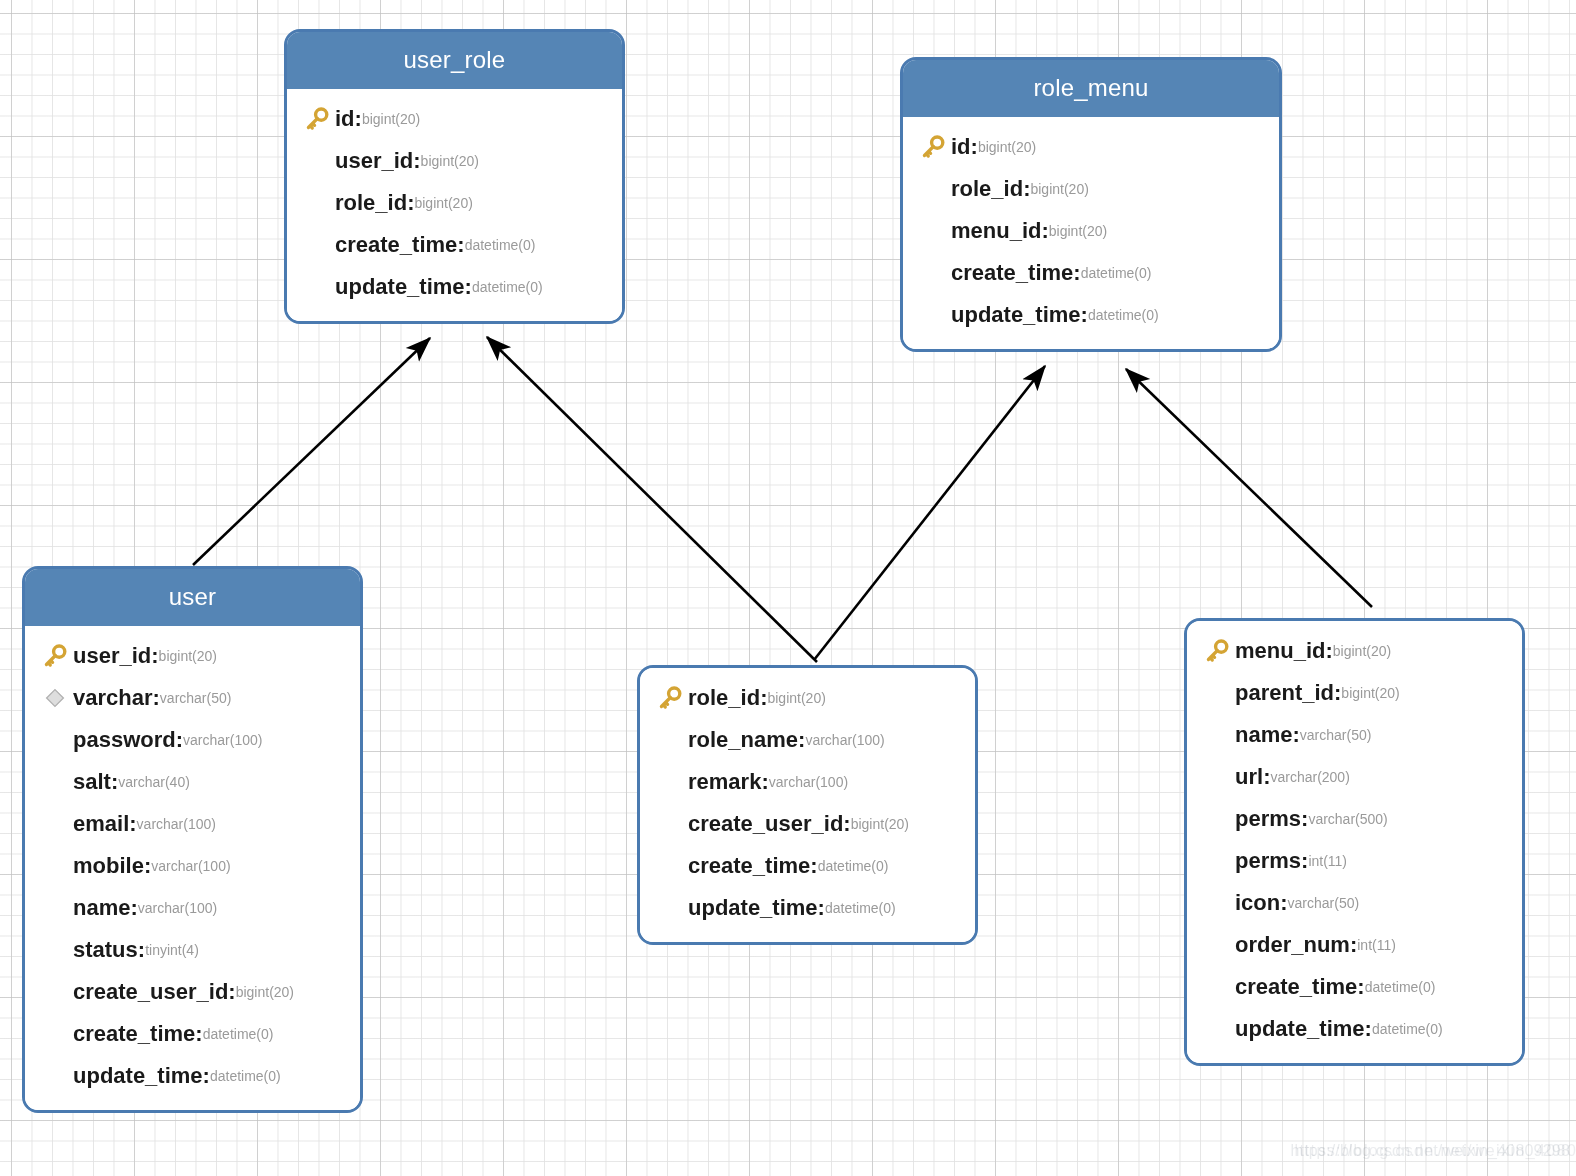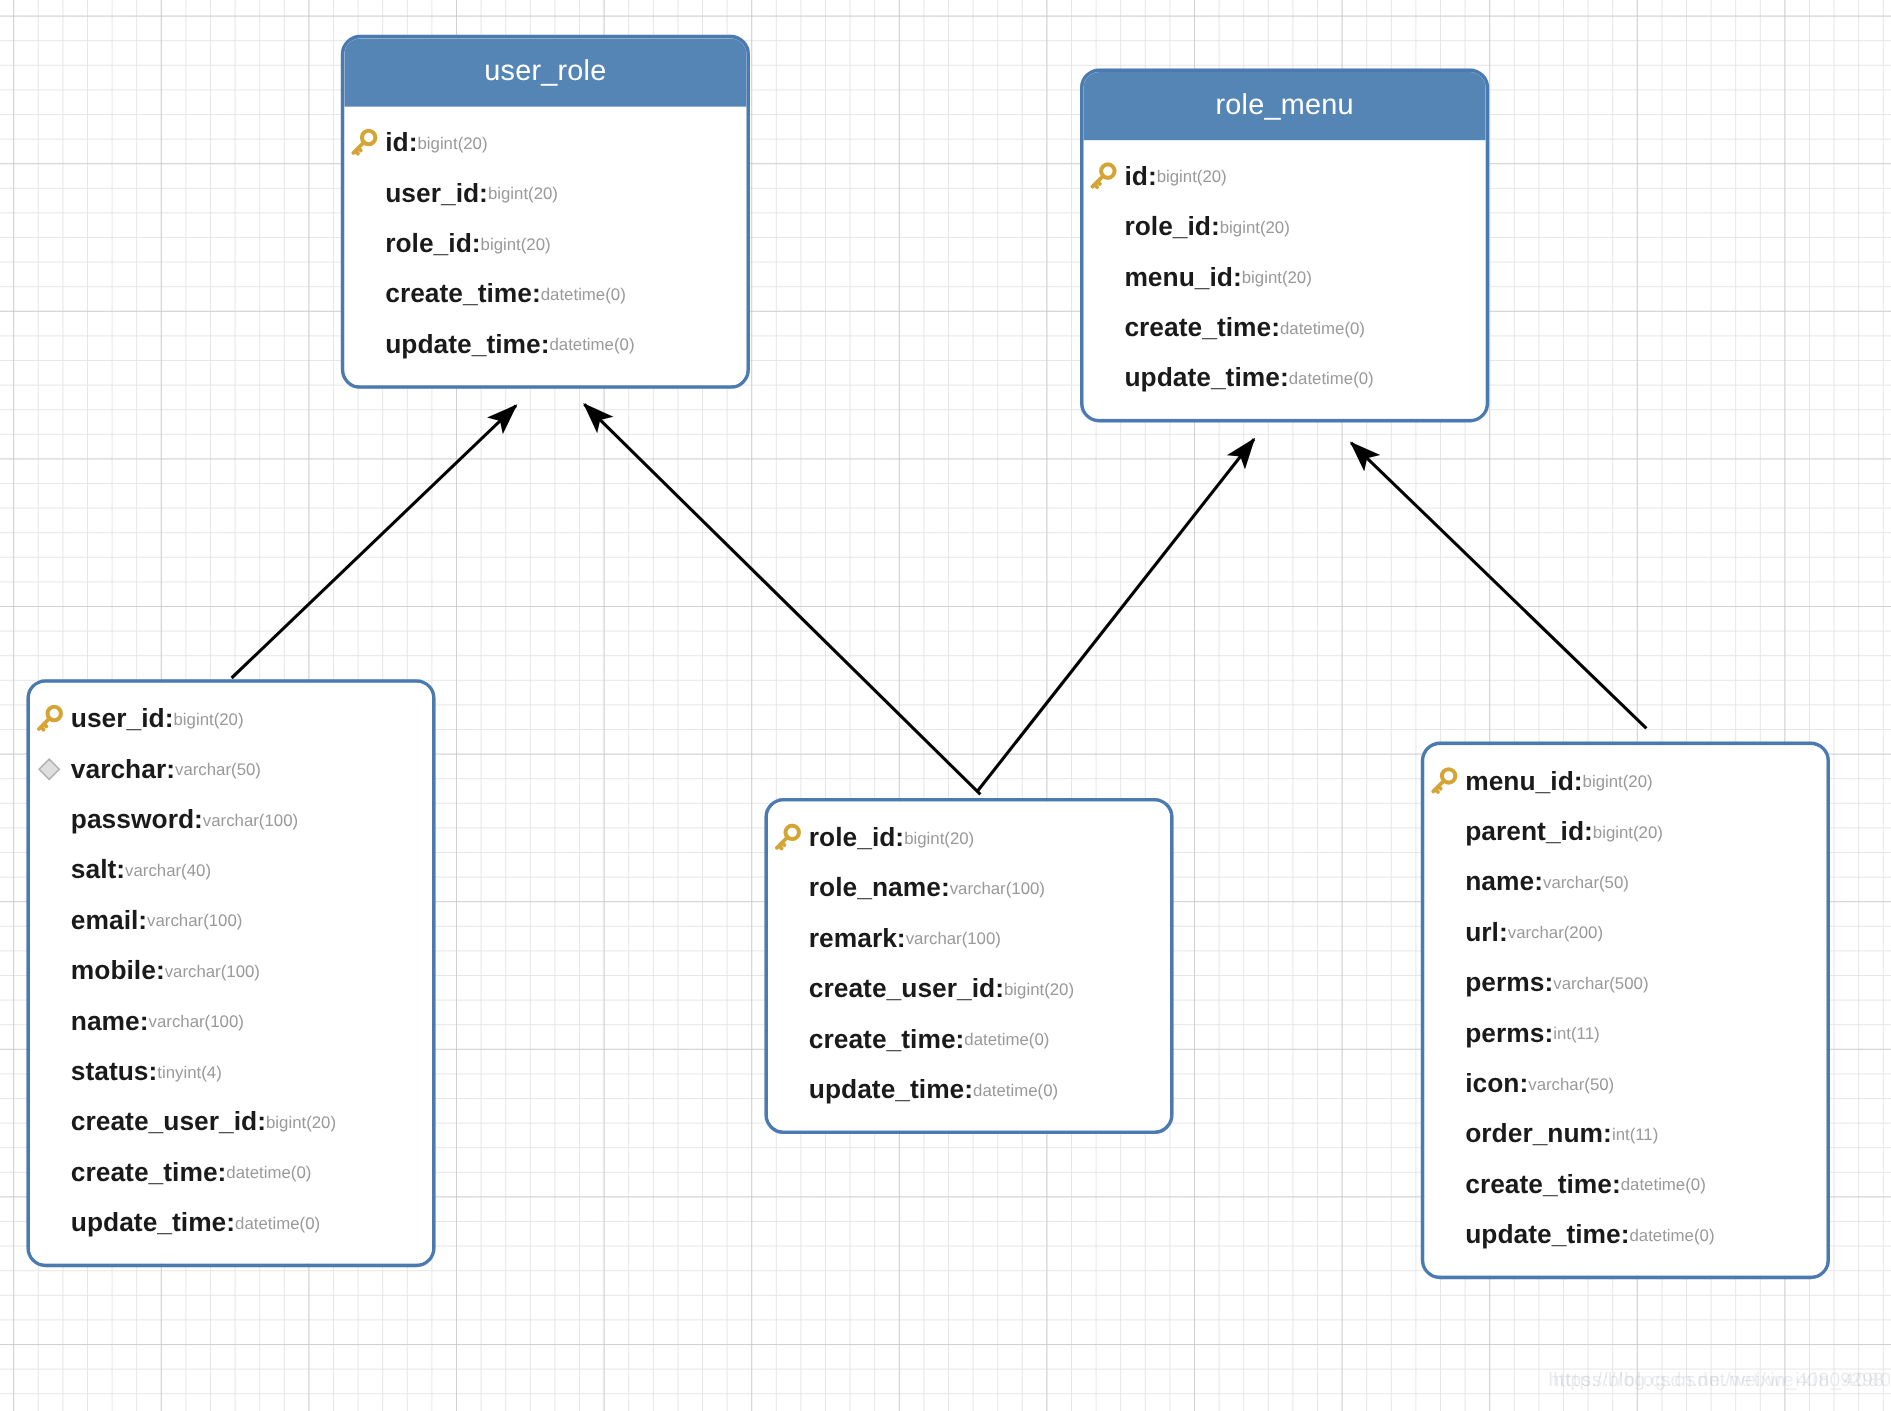--- a/index.html
+++ b/index.html
@@ -57,20 +57,21 @@
     white-space: nowrap;
   }
   .table-body {
     background: #ffffff;
     padding: 9px 0 13px 0;
   }
   .col-row {
     display: flex;
     align-items: center;
     height: 42px;
+    padding-left: 14px;
     white-space: nowrap;
   }
   .col-icon {
     width: 32px;
     min-width: 32px;
     height: 26px;
     display: flex;
     align-items: center;
     justify-content: center;
     margin-right: 2px;
@@ -158,21 +159,21 @@
             <span class="col-type">datetime(0)</span>
           </div>
           <div class="col-row">
             <span class="col-icon blank"></span>
             <span class="col-text">update_time</span>
             <span class="col-text">: </span>
             <span class="col-type">datetime(0)</span>
           </div>
         </div>
       </div>
-      <div class="table-box" style="left: 900px; top: 57px; width: 341px;">
+      <div class="table-box" style="left: 900px; top: 57px; width: 382px;">
         <div class="table-header">role_menu</div>
         <div class="table-body">
           <div class="col-row">
             <span class="col-icon">
               <svg width="24" height="24" viewBox="0 0 24 24">
                 <g>
                   <circle cx="16.2" cy="7.6" r="5.6" fill="none" stroke="#d4a434" stroke-width="3.4"></circle>
                   <path d="M12.4 11.5 L3.4 20.5 M5.1 18.8 L7.3 21.0 M7.6 16.3 L9.6 18.3" stroke="#d4a434" stroke-width="3.2" stroke-linecap="round" fill="none"></path>
                 </g>
               </svg>
@@ -201,20 +202,21 @@
           </div>
           <div class="col-row">
             <span class="col-icon blank"></span>
             <span class="col-text">update_time</span>
             <span class="col-text">: </span>
             <span class="col-type">datetime(0)</span>
           </div>
         </div>
       </div>
       <div class="table-box" style="left: 22px; top: 566px; width: 341px;">
+        <div class="table-header">user</div>
         <div class="table-body">
           <div class="col-row">
             <span class="col-icon">
               <svg width="24" height="24" viewBox="0 0 24 24">
                 <g>
                   <circle cx="16.2" cy="7.6" r="5.6" fill="none" stroke="#d4a434" stroke-width="3.4"></circle>
                   <path d="M12.4 11.5 L3.4 20.5 M5.1 18.8 L7.3 21.0 M7.6 16.3 L9.6 18.3" stroke="#d4a434" stroke-width="3.2" stroke-linecap="round" fill="none"></path>
                 </g>
               </svg>
             </span>

